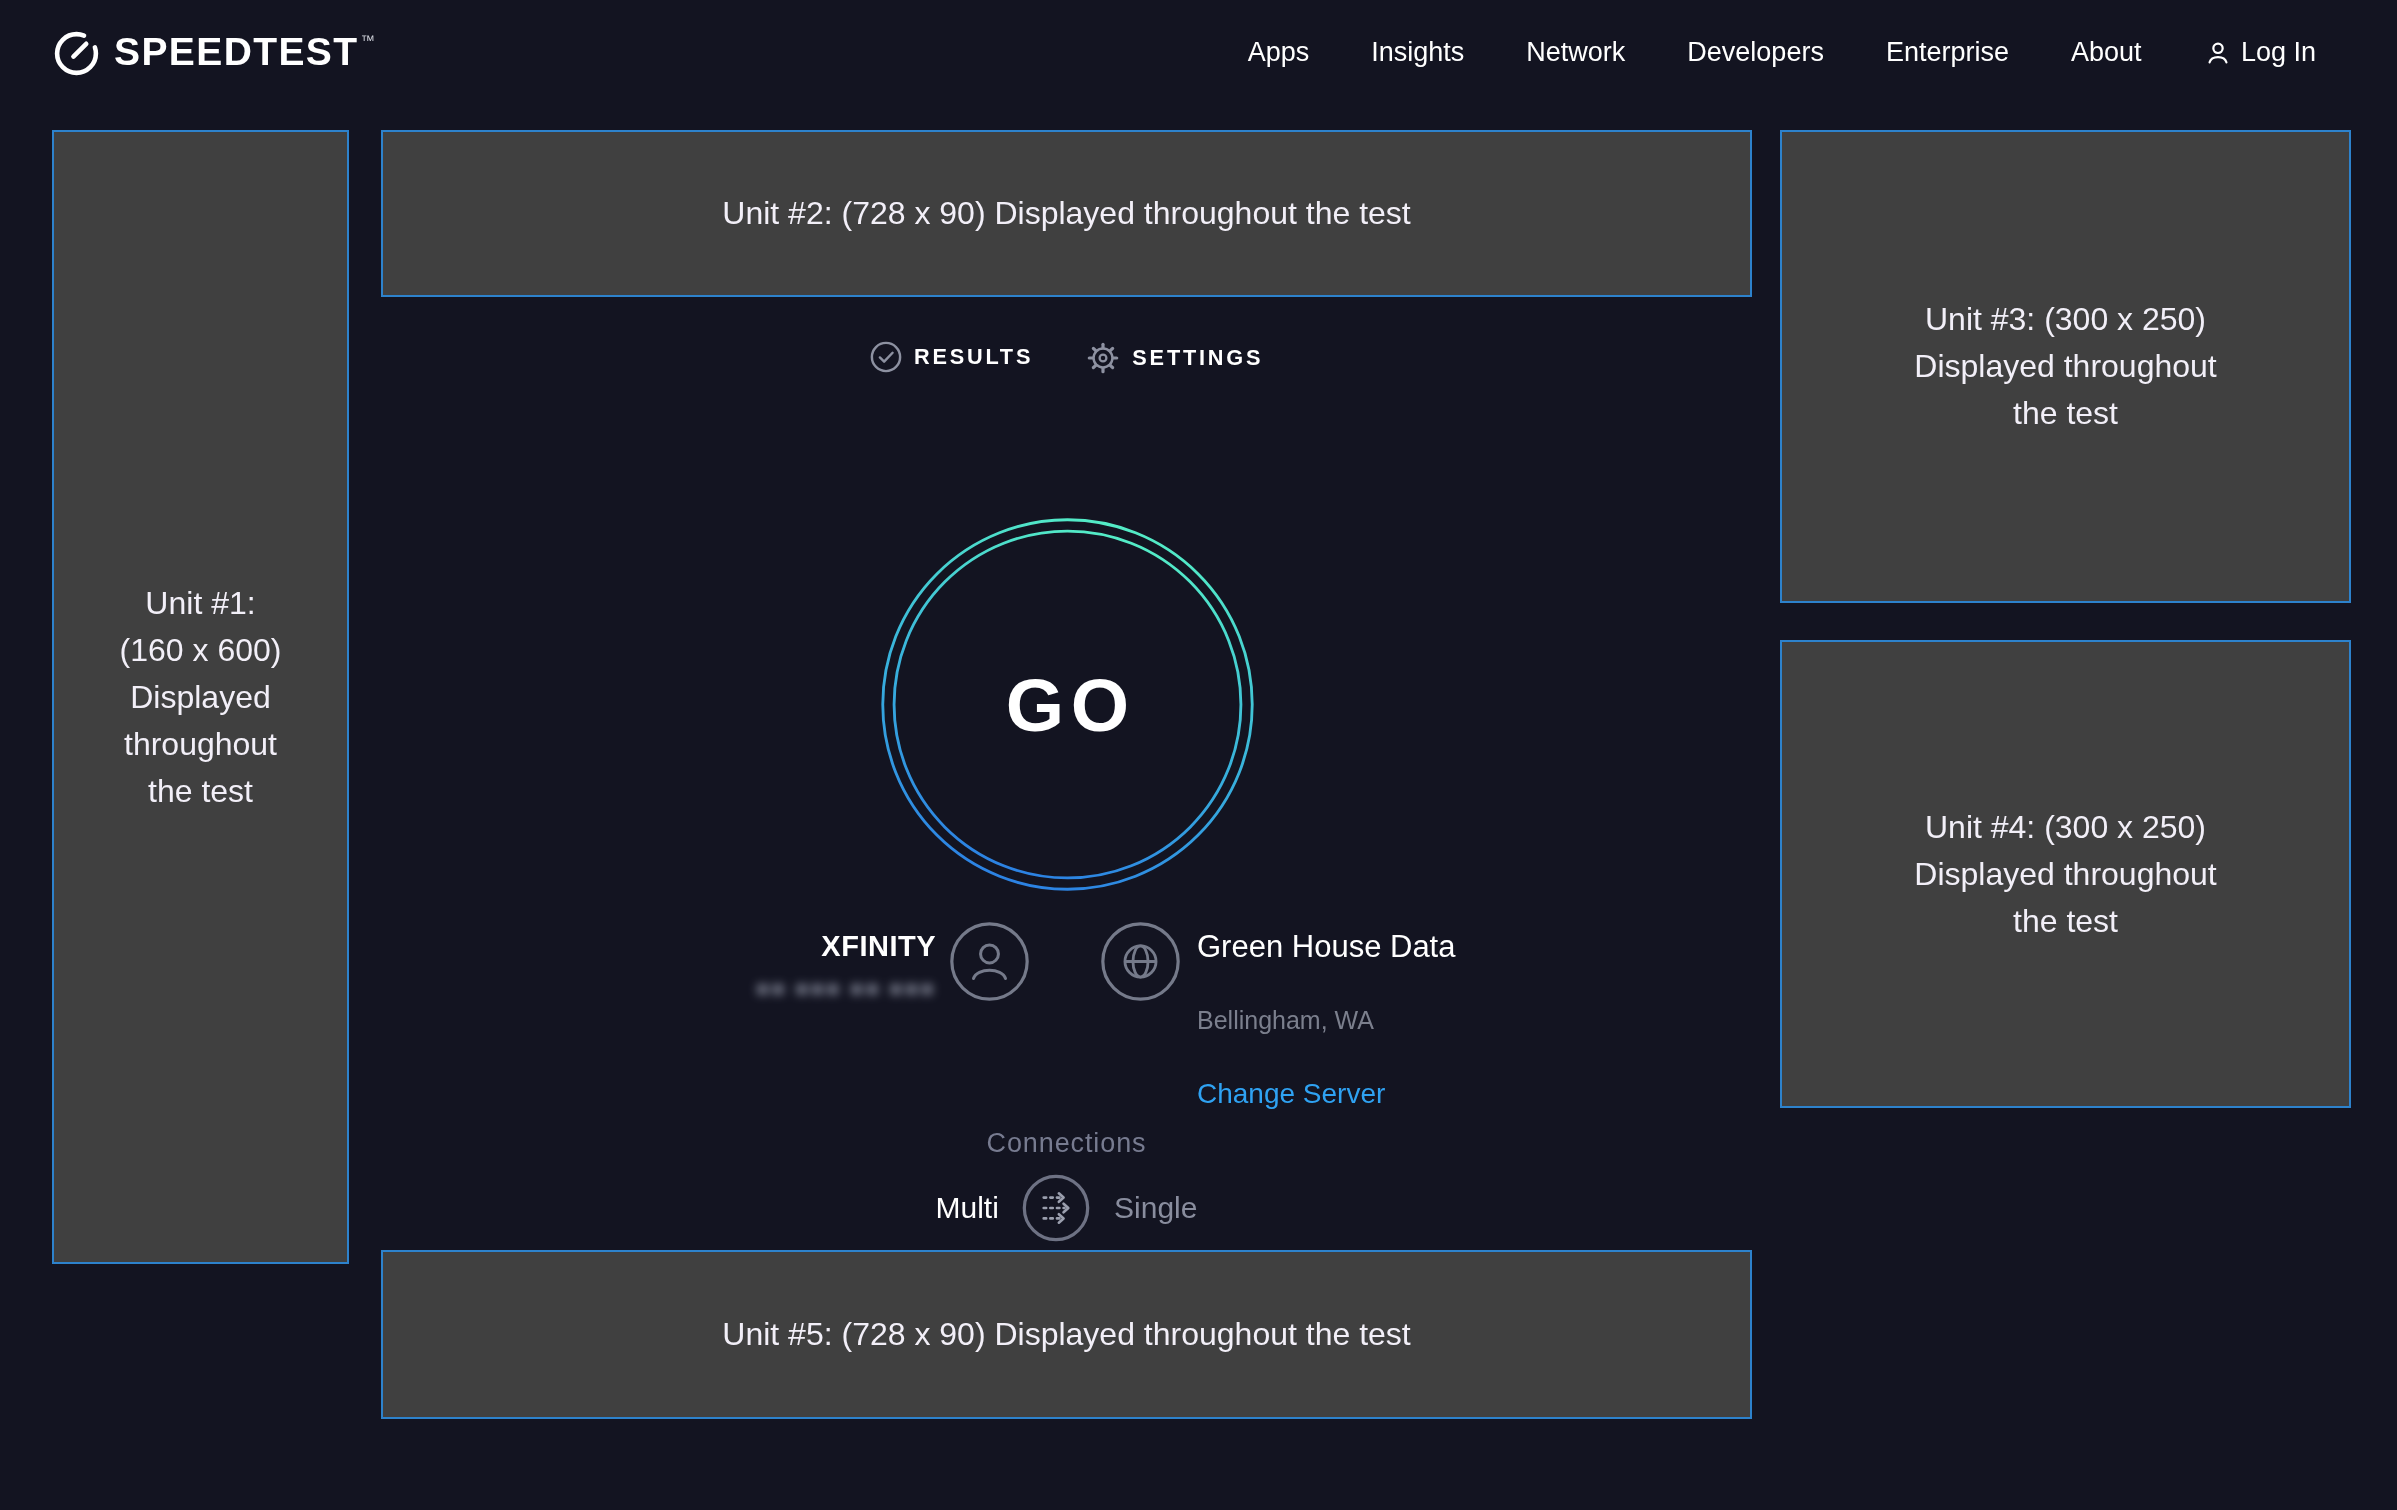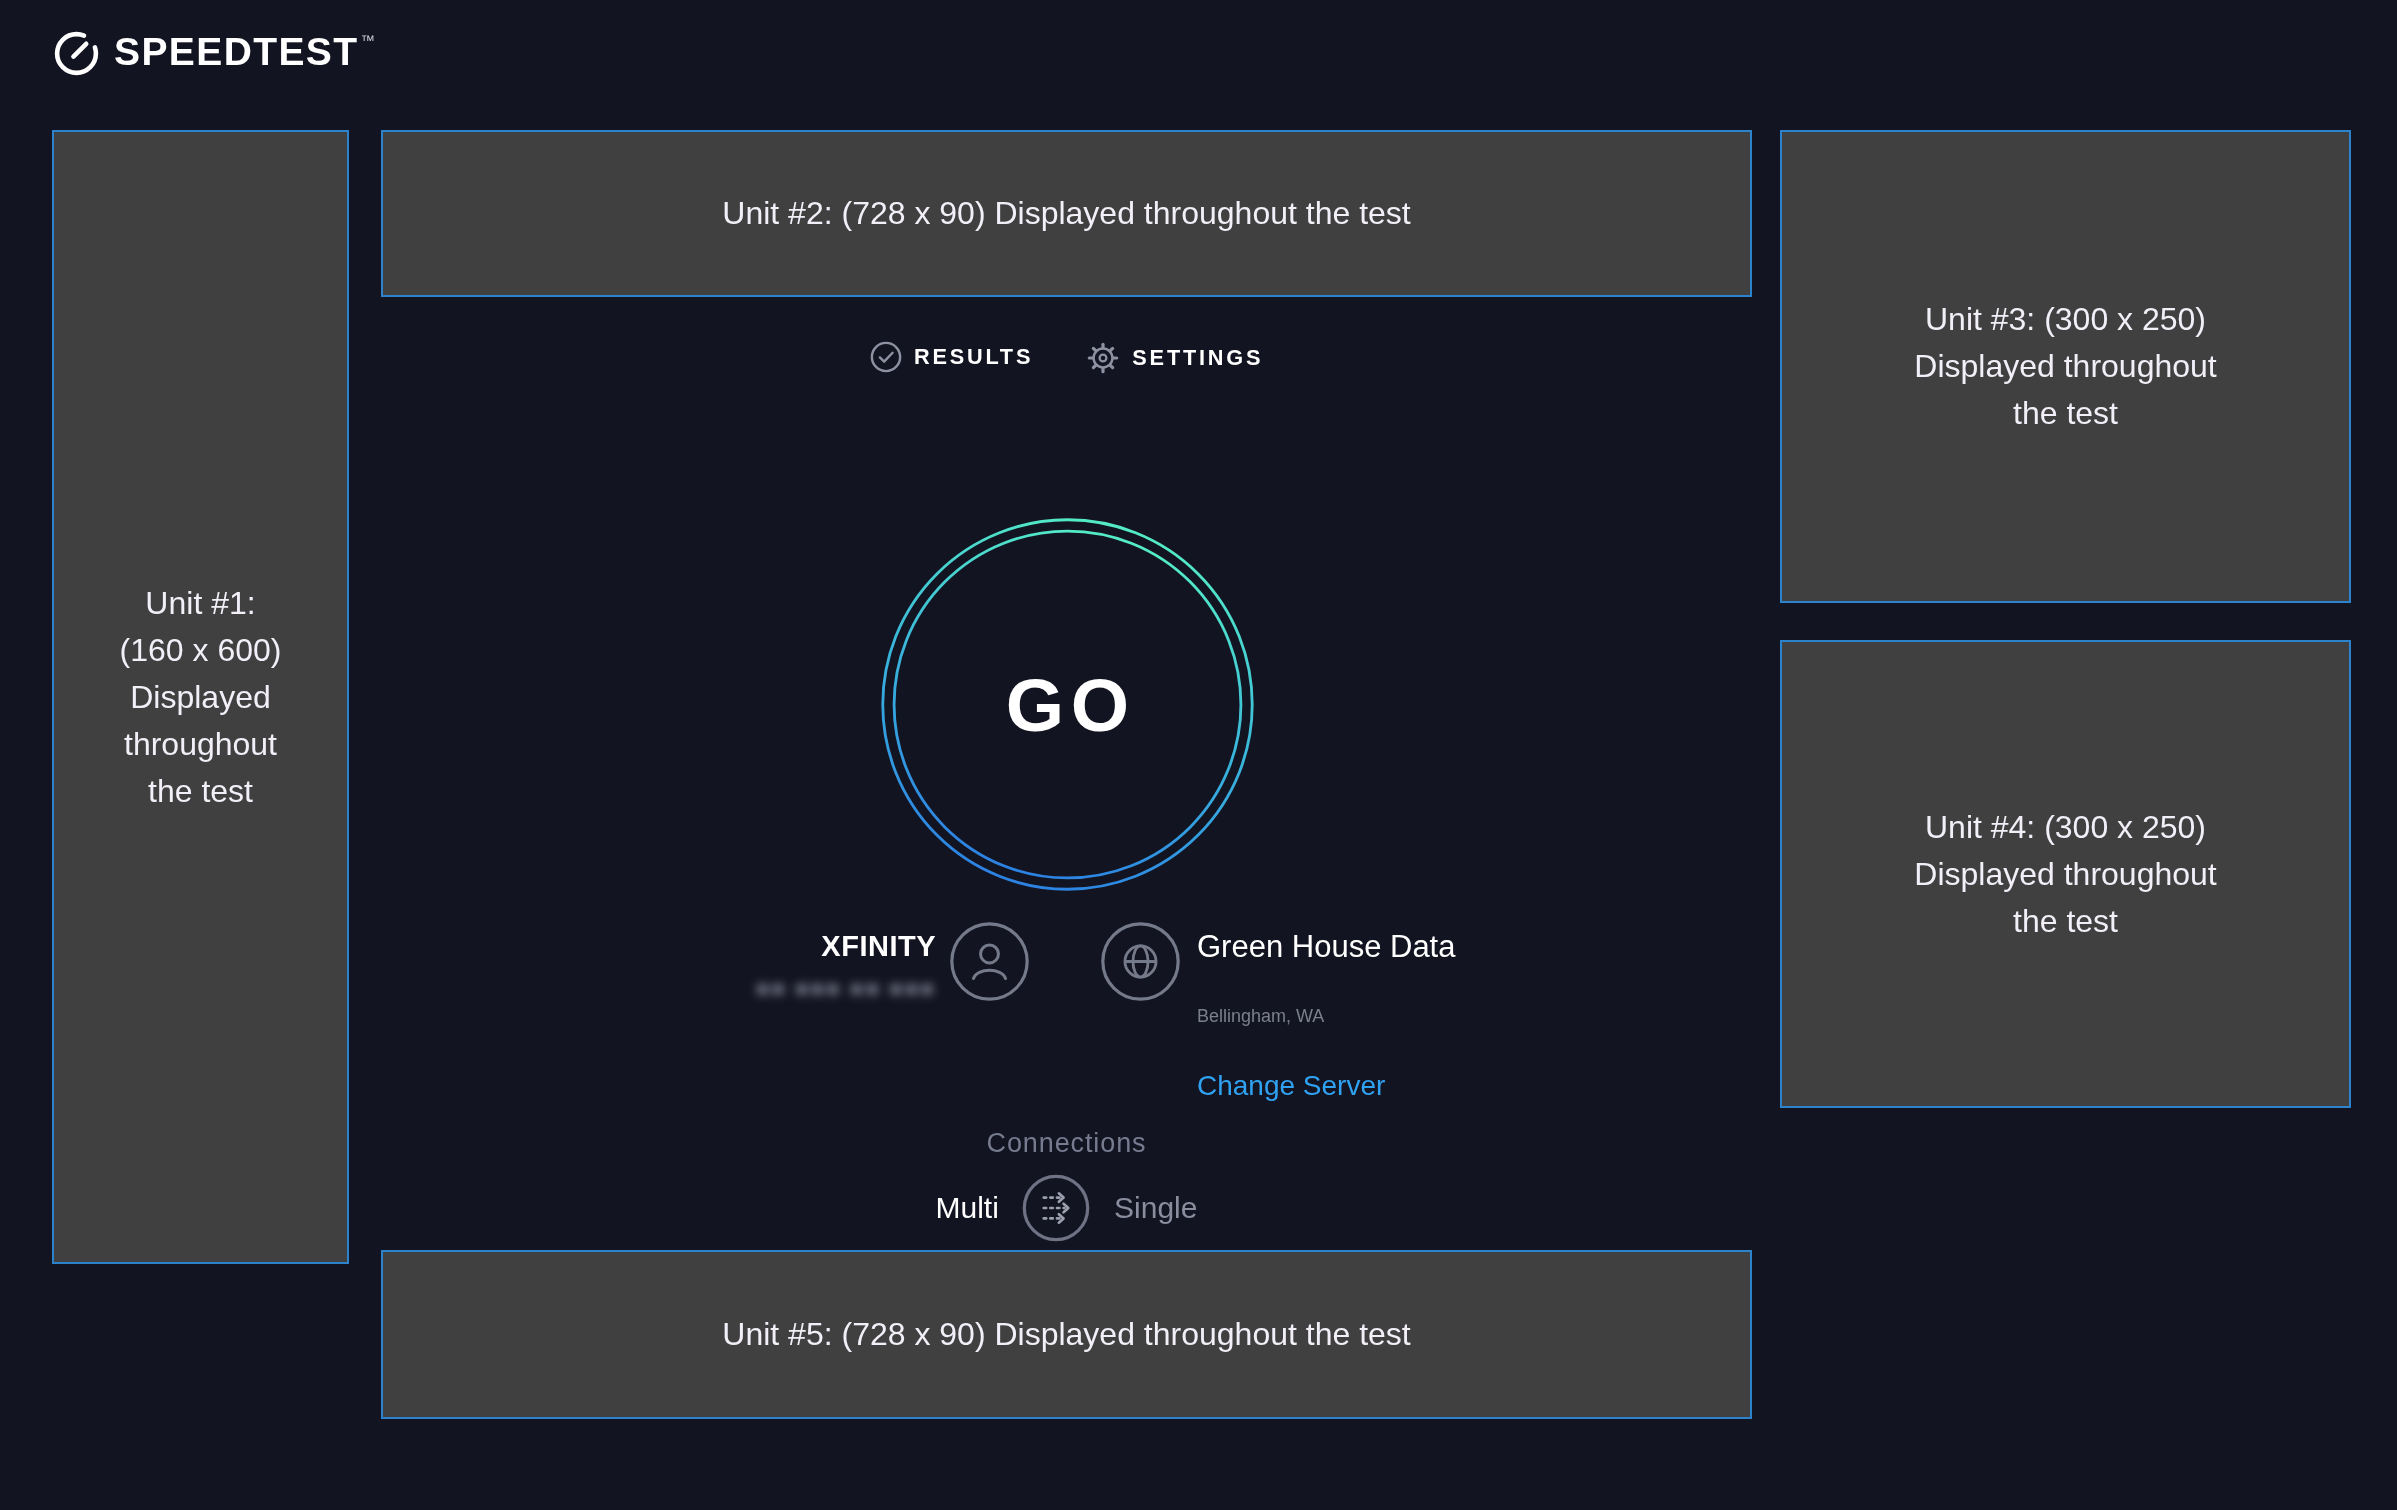--- a/index.html
+++ b/index.html
@@ -36,41 +36,56 @@
   .go-label{position:absolute;left:0;top:0;width:377px;height:377px;display:flex;align-items:center;justify-content:center;
             color:#ffffff;font-size:75px;font-weight:600;letter-spacing:6.6px;padding-left:6.6px;box-sizing:border-box;}
   
   .isp-block{position:absolute;top:921px;right:1367px;display:flex;align-items:flex-start;gap:13px;}
   .isp-text{display:flex;flex-direction:column;align-items:flex-end;padding-top:9.4px;}
   .isp-name{color:#ffffff;font-size:29px;font-weight:600;letter-spacing:0.5px;}
   .isp-ip{margin-top:13px;color:#7e8292;font-size:22.6px;letter-spacing:1.9px;filter:blur(4.7px);opacity:0.85;}
   .server-block{position:absolute;top:921px;left:1100px;display:flex;align-items:flex-start;gap:16px;}
   .server-text{display:flex;flex-direction:column;align-items:flex-start;padding-top:7.5px;gap:24px;}
   .server-name{color:#ffffff;font-size:31px;font-weight:500;}
-  .server-loc{margin-top:17px;color:#7b7f8d;font-size:18px;}
+  .server-loc{margin-top:17px;color:#7b7f8d;font-size:25px;}
   .server-change{margin-top:19px;color:#2fa2f2;font-size:28px;font-weight:500;text-decoration:none;cursor:pointer;}
   
   .conn-label{position:absolute;left:381px;top:1128px;width:1371px;text-align:center;
               color:#777b90;font-size:27px;letter-spacing:0.9px;}
   .toggle-row{position:absolute;left:381px;top:1173px;width:1371px;display:flex;justify-content:center;align-items:center;gap:22.6px;}
   .toggle-row .multi{color:#ffffff;font-size:30px;font-weight:500;}
   .toggle-row .single{color:#898d9e;font-size:30px;}
   .toggle-circle{cursor:pointer;display:block;}
 </style>
 </head>
 <body>
 
 <div class="header">
   <div class="brand">
     <svg width="49" height="49" viewBox="0 0 48 48">
       <circle cx="24" cy="24" r="19" fill="none" stroke="#ffffff" stroke-width="4.5" stroke-dasharray="96.5 16" stroke-linecap="round"></circle>
       <line x1="21" y1="27" x2="33.5" y2="14.5" stroke="#ffffff" stroke-width="4.5" stroke-linecap="round"></line>
     </svg>
     <span class="brand-text">SPEEDTEST</span>
     <span class="tm">™</span>
+  </div>
+  <div class="nav">
+    <a>Apps</a>
+    <a>Insights</a>
+    <a>Network</a>
+    <a>Developers</a>
+    <a>Enterprise</a>
+    <a>About</a>
+    <a class="login">
+      <svg width="28" height="28" viewBox="0 0 30 30">
+        <circle cx="15" cy="10" r="5" fill="none" stroke="#ffffff" stroke-width="2.4"></circle>
+        <path d="M6 25 C8 17.5, 22 17.5, 24 25" fill="none" stroke="#ffffff" stroke-width="2.4" stroke-linecap="round"></path>
+      </svg>
+      <span>Log In</span>
+    </a>
   </div>
 </div>
 
 <div class="ad u1">
   <span>Unit #1:</span>
   <span>(160 x 600)</span>
   <span>Displayed</span>
   <span>throughout</span>
   <span>the test</span>
 </div>

